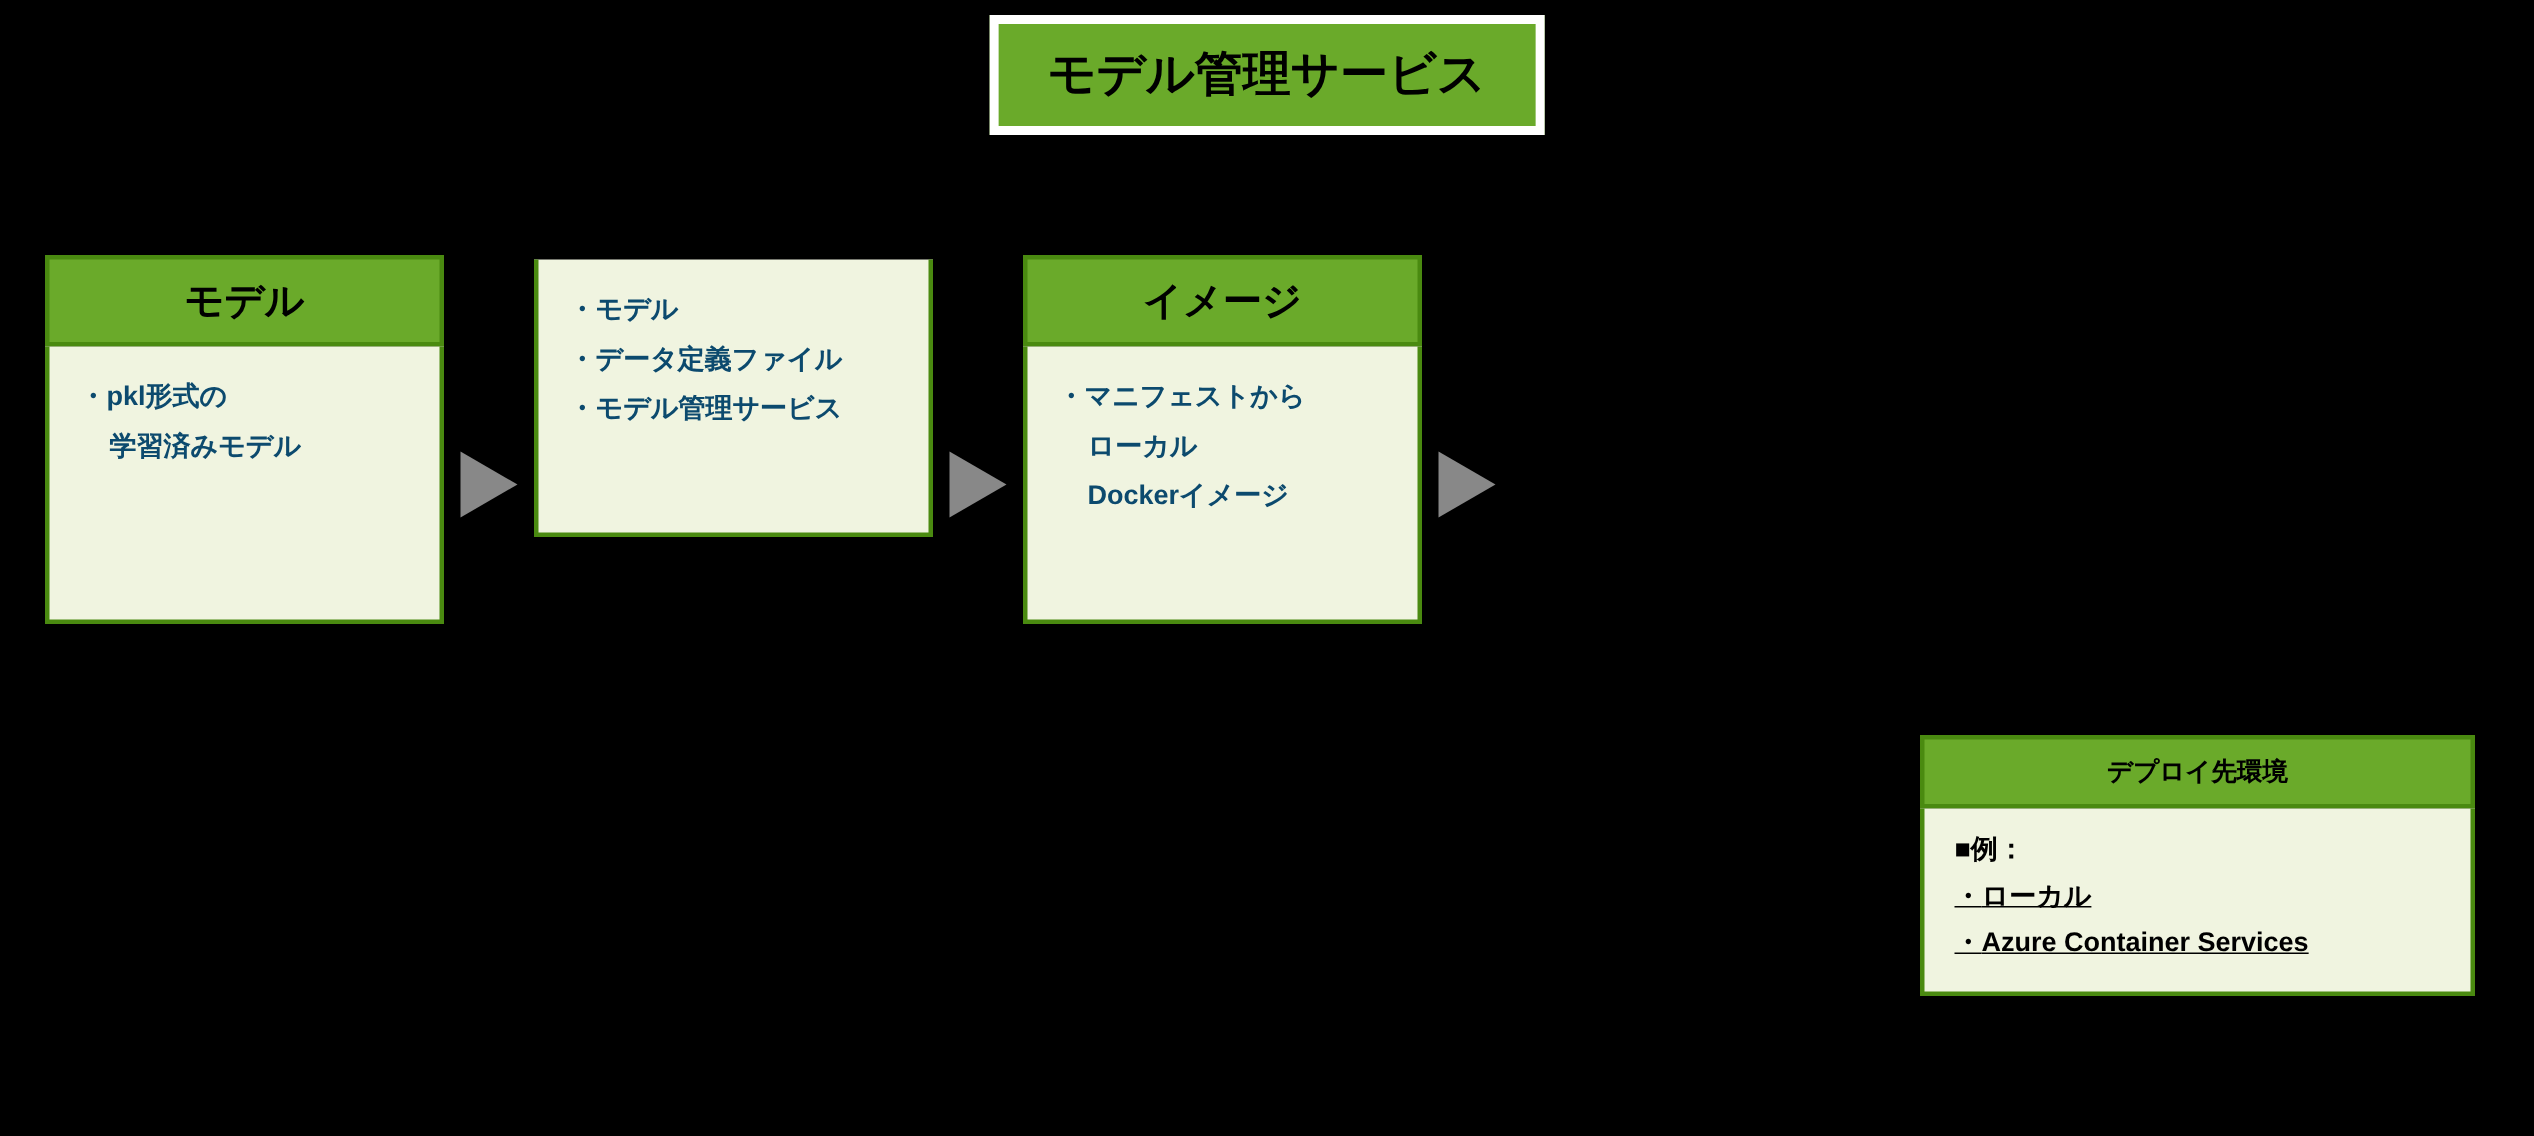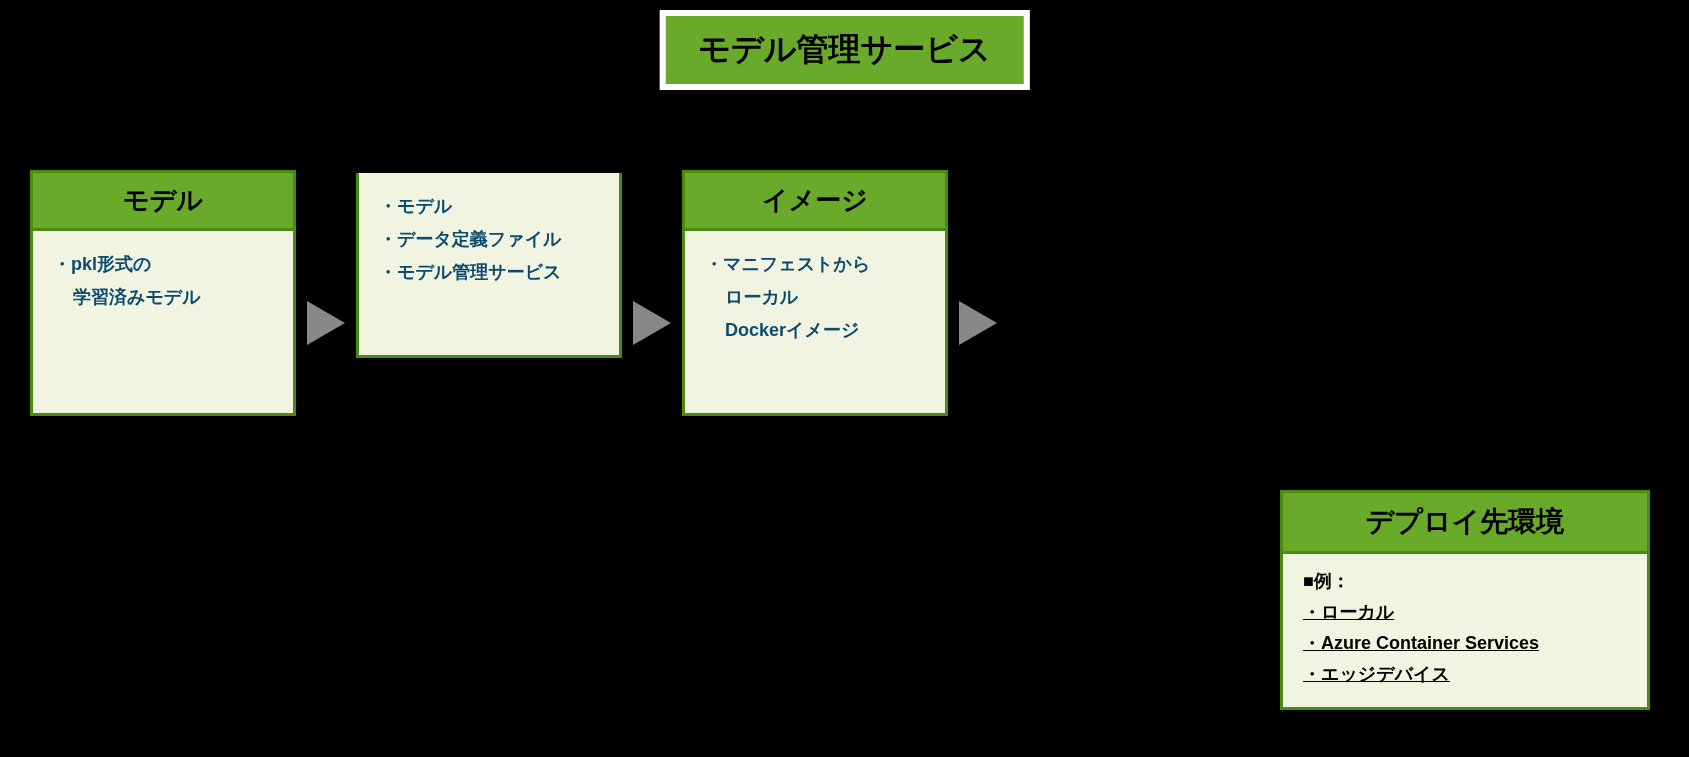--- a/index.html
+++ b/index.html
@@ -135,21 +135,21 @@
 
     .deploy-header {
       background-color: #6aaa2a;
       border: 3px solid #4a8a10;
       padding: 10px 20px;
       text-align: center;
     }
 
     .deploy-header-text {
       color: #000;
-      font-size: 28px;
+      font-size: 17px;
       font-weight: bold;
       text-align: center;
     }
 
     .deploy-body {
       background-color: #f0f4e0;
       border: 3px solid #4a8a10;
       border-top: none;
       padding: 15px 20px;
     }
@@ -242,18 +242,17 @@
 
   <div class="deploy-box">
     <div class="deploy-header">
       <span class="deploy-header-text">デプロイ先環境</span>
     </div>
     <div class="deploy-body">
       <div class="example-label">■例：</div>
       <ul>
         <li>ローカル</li>
         <li>Azure Container Services</li>
-        <li>エッジデバイス</li>
       </ul>
     </div>
   </div>
 
 </div>
 
 </body></html>

